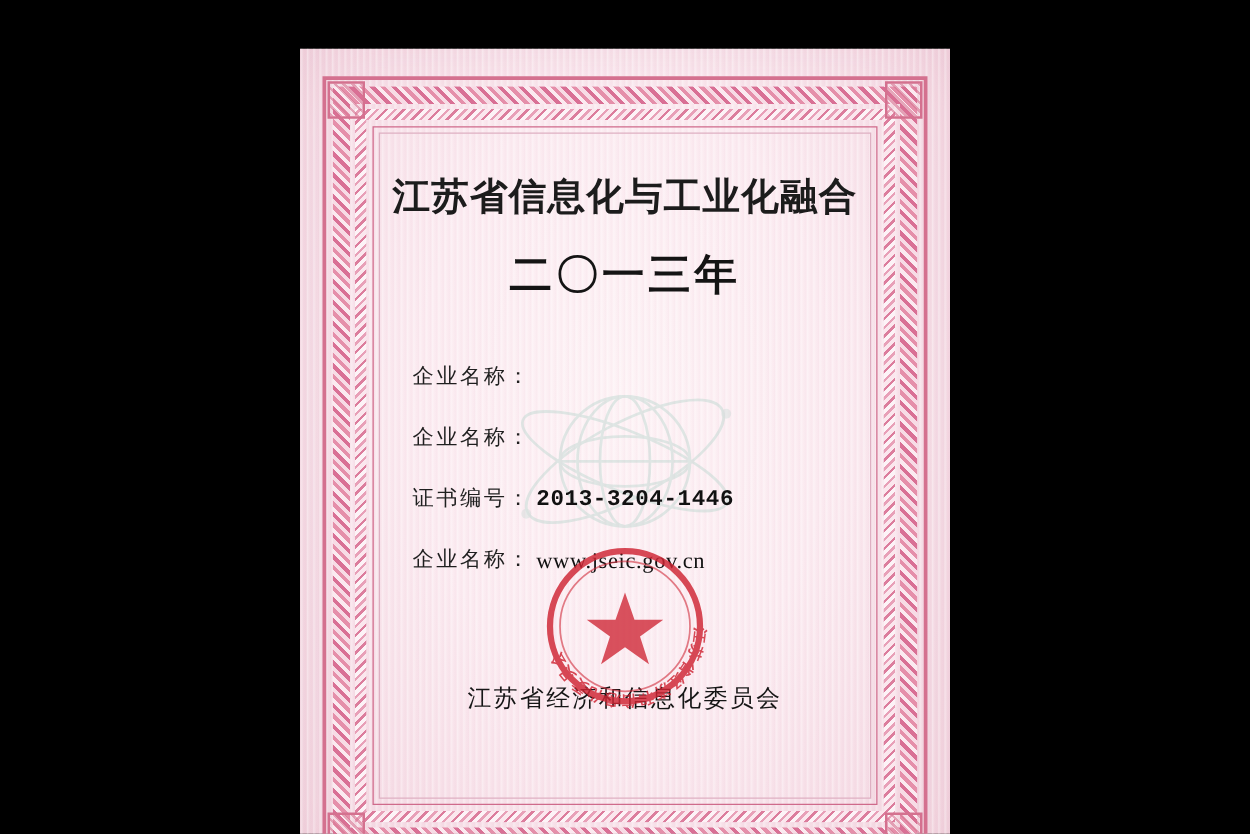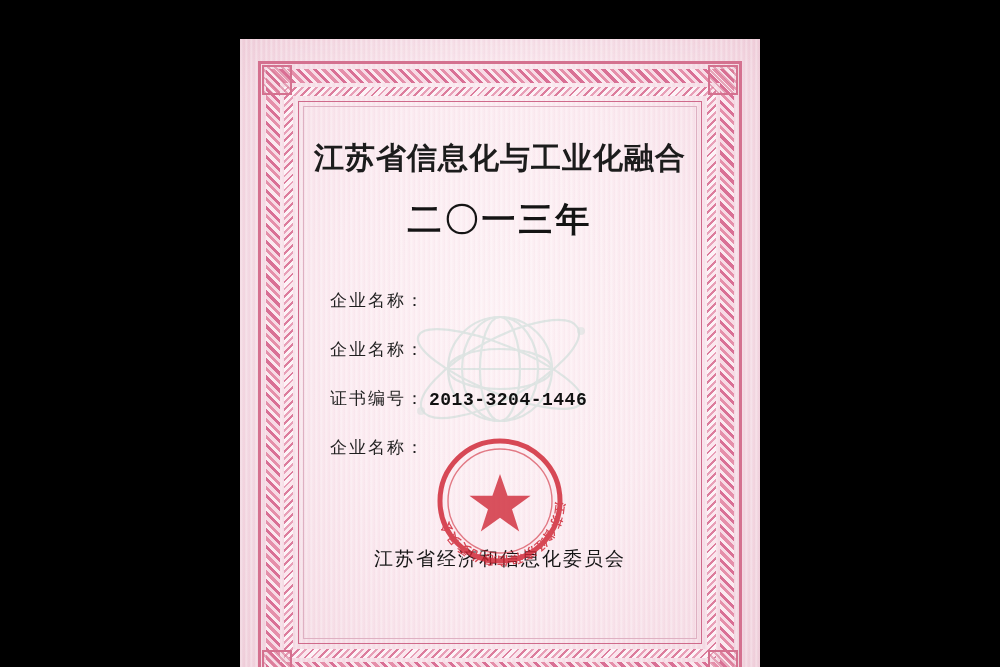--- a/index.html
+++ b/index.html
@@ -291,20 +291,21 @@
 
         <div class="field-row">
           <span class="field-label">证书编号</span>
           <span class="field-colon">：</span>
           <span class="field-value latin">2013-3204-1446</span>
         </div>
 
         <div class="field-row">
           <span class="field-label">企业名称</span>
           <span class="field-colon">：</span>
+          <span class="field-value url">www.jseic.gov.cn</span>
         </div>
 
       </div>
 
       <div class="issuer-block">
         <div class="issuer-name">江苏省经济和信息化委员会</div>
       </div>
 
       <svg class="seal" viewBox="0 0 150 150">
         <defs>

